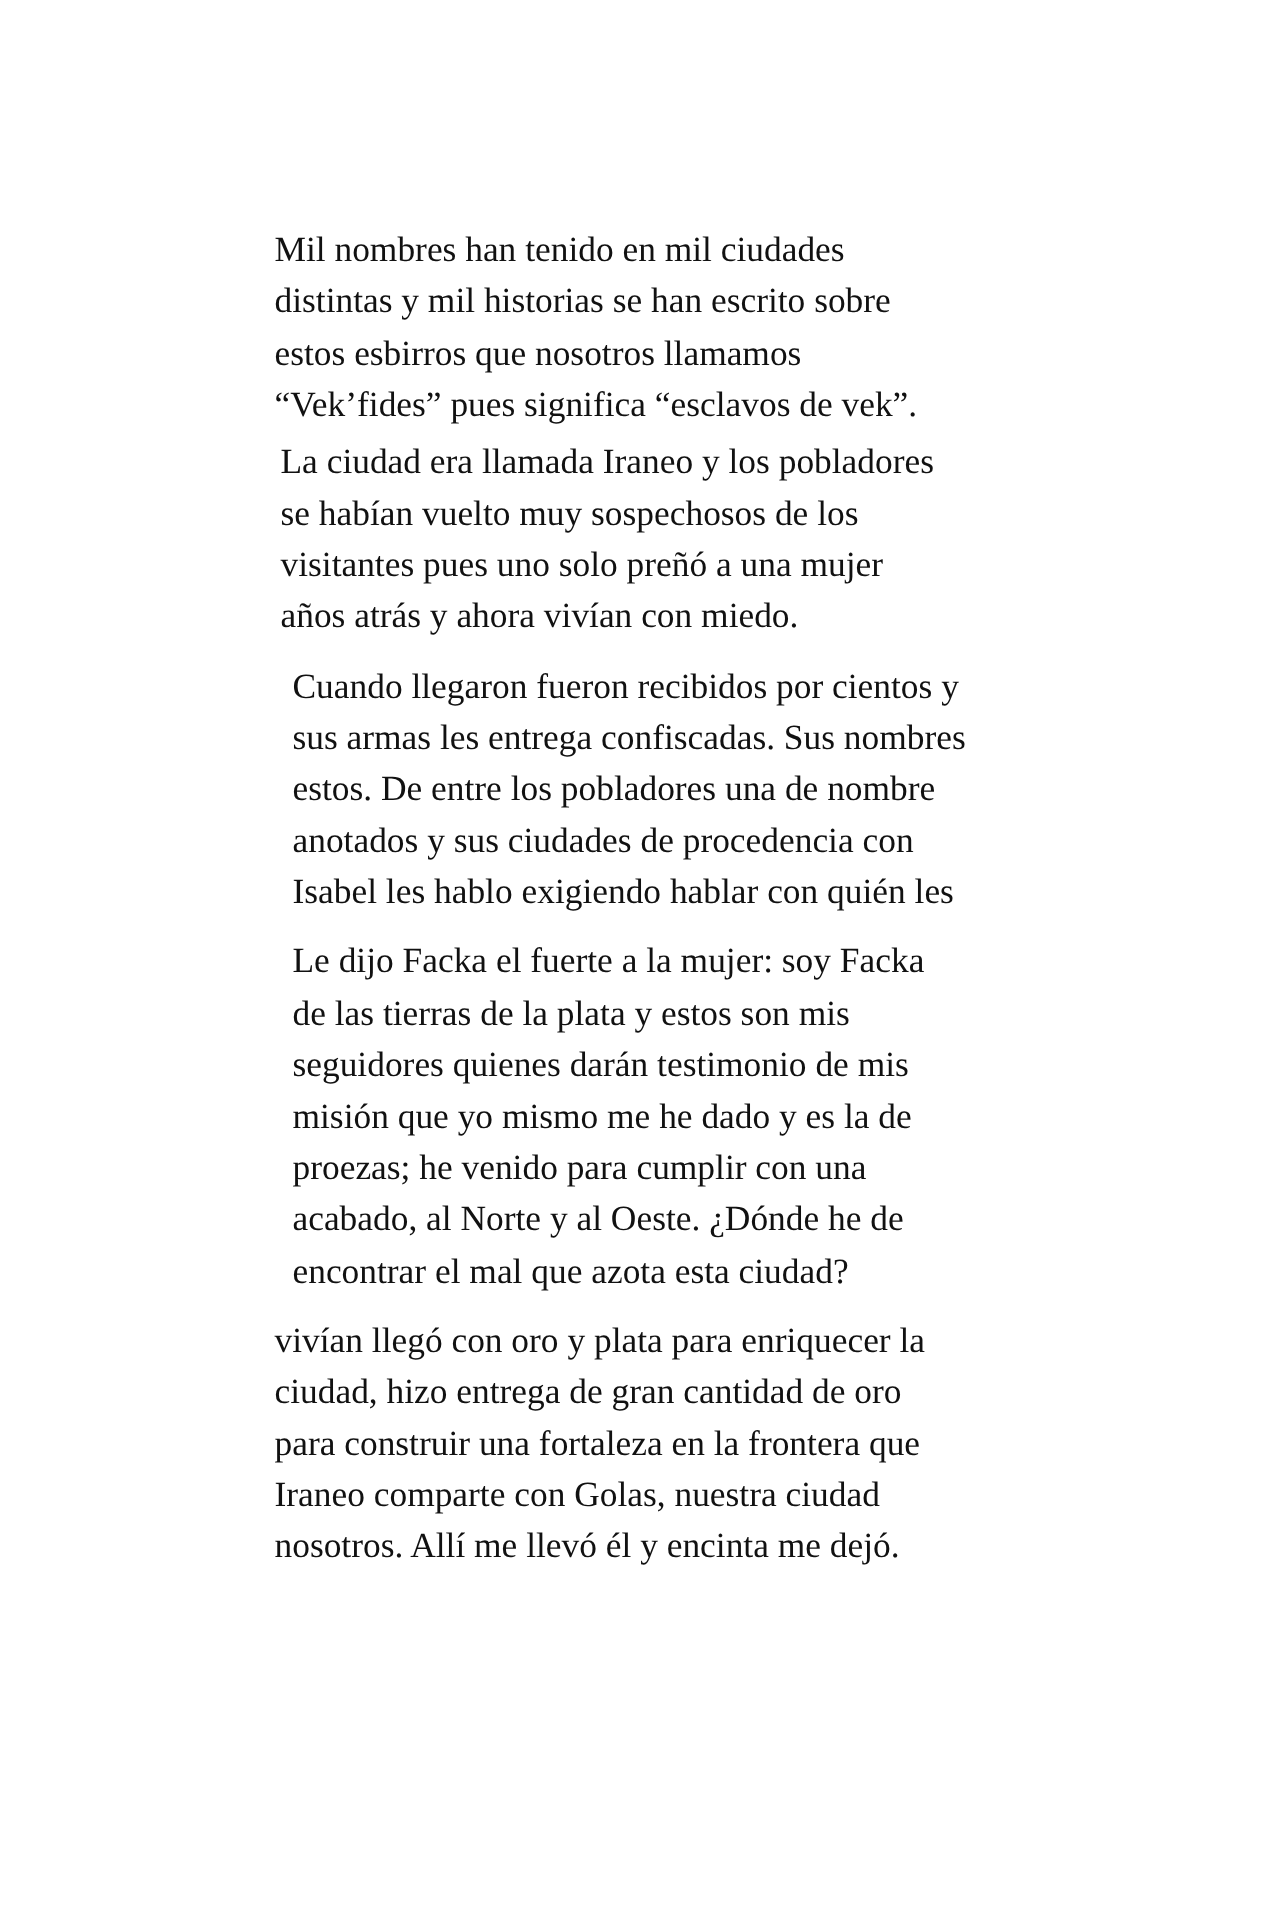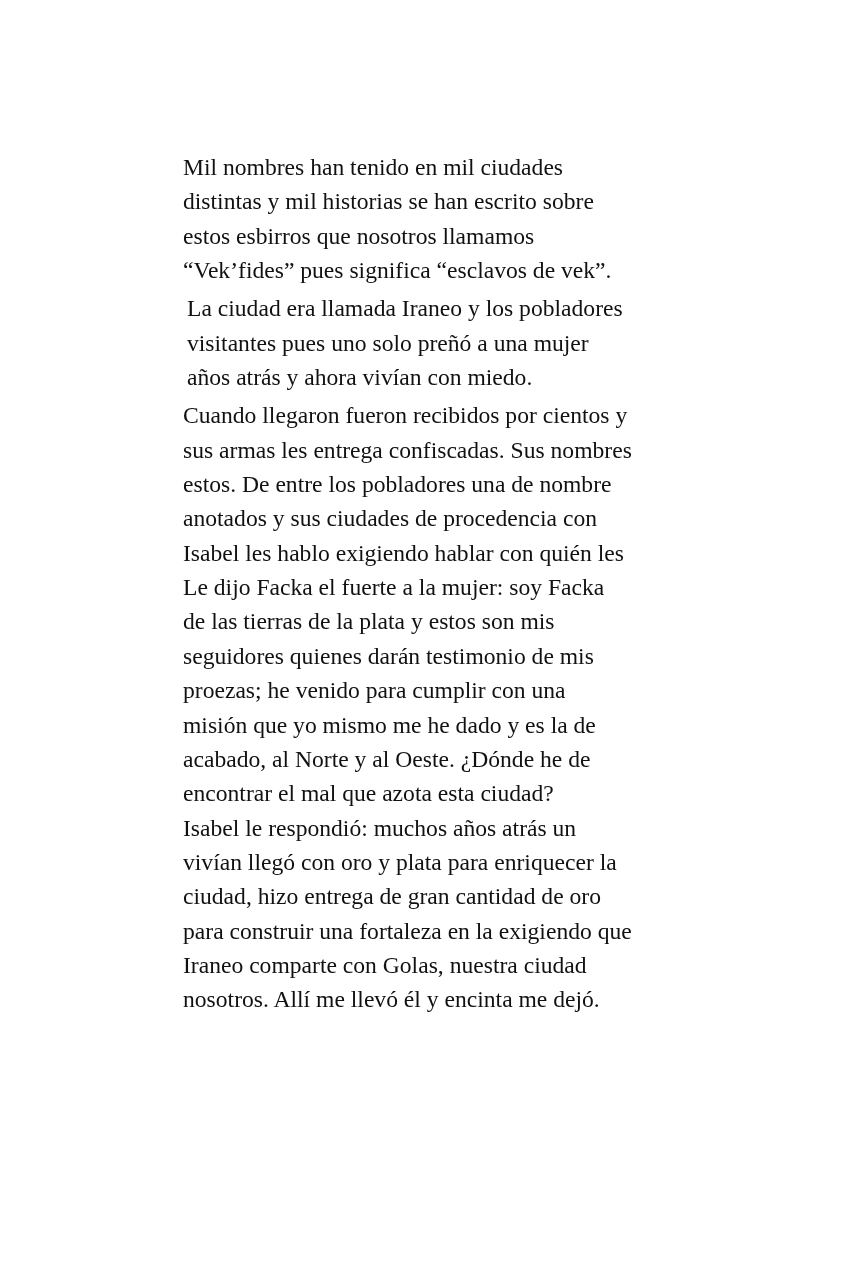--- a/index.html
+++ b/index.html
@@ -44,45 +44,45 @@
 
     <p style="margin:0">
       <span class="line">Mil nombres han tenido en mil ciudades</span>
       <span class="line">distintas y mil historias se han escrito sobre</span>
       <span class="line">estos esbirros que nosotros llamamos</span>
       <span class="line">“Vek’fides” pues significa “esclavos de vek”.</span>
     </p>
 
     <p style="margin:4px">
       <span class="line">La ciudad era llamada Iraneo y los pobladores</span>
+      <span class="line">se habían vuelto muy sospechosos de los</span>
       <span class="line">visitantes pues uno solo preñó a una mujer</span>
       <span class="line">años atrás y ahora vivían con miedo.</span>
     </p>
 
-    <p style="margin:0">
+    <p style="margin:12px">
       <span class="line">Cuando llegaron fueron recibidos por cientos y</span>
       <span class="line">sus armas les entrega confiscadas. Sus nombres</span>
       <span class="line">estos. De entre los pobladores una de nombre</span>
       <span class="line">anotados y sus ciudades de procedencia con</span>
       <span class="line">Isabel les hablo exigiendo hablar con quién les</span>
     </p>
 
-    <p style="margin:0">
+    <p style="margin:12px">
       <span class="line">Le dijo Facka el fuerte a la mujer: soy Facka</span>
       <span class="line">de las tierras de la plata y estos son mis</span>
       <span class="line">seguidores quienes darán testimonio de mis</span>
+      <span class="line">misión que yo mismo me he dado y es la de</span>
       <span class="line">proezas; he venido para cumplir con una</span>
-      <span class="line">misión que yo mismo me he dado y es la de</span>
       <span class="line">acabado, al Norte y al Oeste. ¿Dónde he de</span>
       <span class="line">encontrar el mal que azota esta ciudad?</span>
     </p>
 
     <p style="margin:0">
-      <span class="line">Isabel le respondió: muchos años atrás un</span>
       <span class="line">vivían llegó con oro y plata para enriquecer la</span>
       <span class="line">ciudad, hizo entrega de gran cantidad de oro</span>
-      <span class="line">para construir una fortaleza en la exigiendo que</span>
+      <span class="line">para construir una fortaleza en la frontera que</span>
       <span class="line">Iraneo comparte con Golas, nuestra ciudad</span>
       <span class="line">nosotros. Allí me llevó él y encinta me dejó.</span>
     </p>
 
   </div>
 </div>
 
 </body></html>

